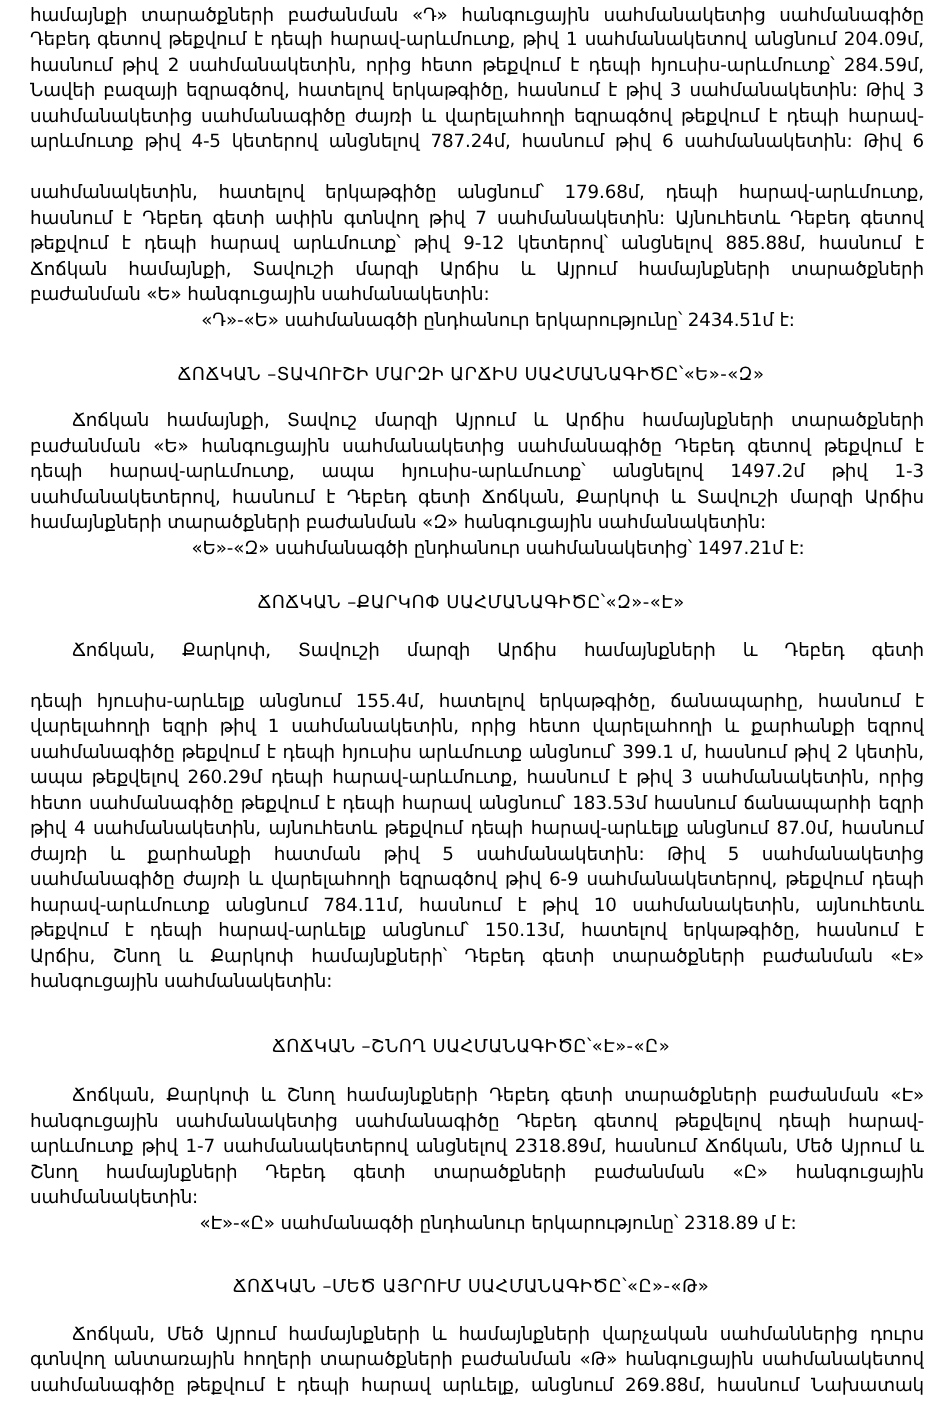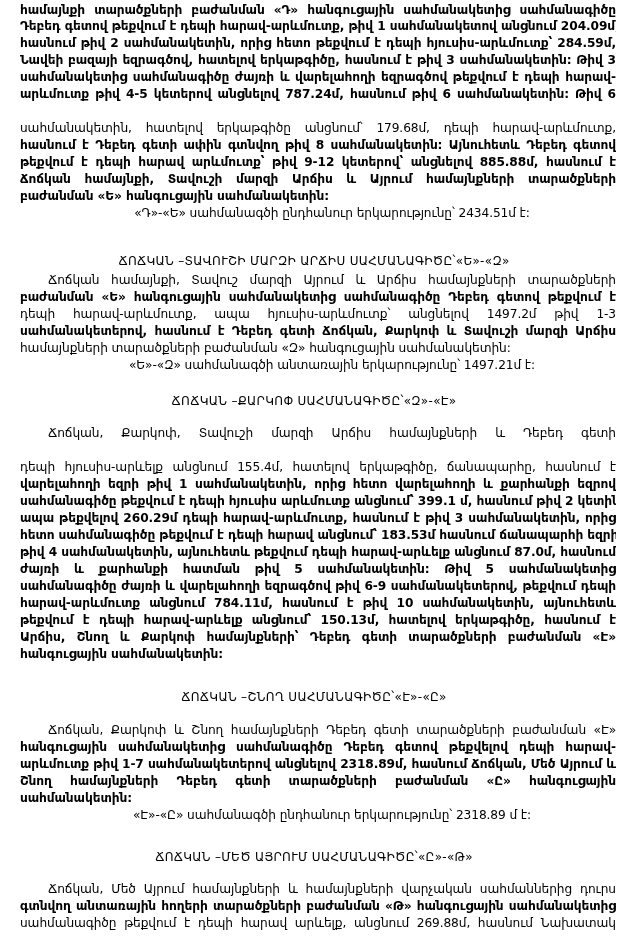--- a/index.html
+++ b/index.html
@@ -8,54 +8,54 @@
     font-family: "DejaVu Sans", "Liberation Sans", sans-serif;
     color: #000000;
   }
   .page { position: relative; width: 628px; height: 944px; }
   .line {
     position: absolute; left: 20px; width: 596px;
     font-size: 12.2px; line-height: 16px; height: 16px;
     white-space: nowrap; overflow: hidden;
     letter-spacing: -0.1px;
   }
-  .line.bold { font-weight: bold; }
+  .line.bold { font-weight: normal; }
   .line.justify { text-align: justify; text-align-last: justify; }
   .line.indent { left: 48px; width: 568px; text-align: center; }
   .heading {
     position: absolute; left: 0; width: 628px; text-align: center;
     font-size: 12px; line-height: 16px; height: 16px;
     white-space: nowrap; letter-spacing: 0.3px;
   }
 </style>
 </head>
 <body>
 
 <div class="page">
 
   <div class="line bold justify" style="top:2px">համայնքի տարածքների բաժանման «Դ» հանգուցային սահմանակետից սահմանագիծը</div>
   <div class="line bold justify" style="top:18px">Դեբեդ գետով թեքվում է դեպի հարավ-արևմուտք, թիվ 1 սահմանակետով անցնում 204.09մ,</div>
   <div class="line bold justify" style="top:35px">հասնում թիվ 2 սահմանակետին, որից հետո թեքվում է դեպի հյուսիս-արևմուտք՝ 284.59մ,</div>
   <div class="line bold justify" style="top:52px">Նավեի բազայի եզրագծով, հատելով երկաթգիծը, հասնում է թիվ 3 սահմանակետին: Թիվ 3</div>
   <div class="line bold justify" style="top:69px">սահմանակետից սահմանագիծը ժայռի և վարելահողի եզրագծով թեքվում է դեպի հարավ-</div>
   <div class="line bold justify" style="top:86px">արևմուտք թիվ 4-5 կետերով անցնելով 787.24մ, հասնում թիվ 6 սահմանակետին: Թիվ 6</div>
   <div class="line justify" style="top:120px">սահմանակետին, հատելով երկաթգիծը անցնում՝ 179.68մ, դեպի հարավ-արևմուտք,</div>
-  <div class="line bold justify" style="top:137px">հասնում է Դեբեդ գետի ափին գտնվող թիվ 8 սահմանակետին: Այնուհետև Դեբեդ գետով</div>
+  <div class="line bold justify" style="top:137px">հասնում է Դեբեդ գետի ափին գտնվող թիվ 7 սահմանակետին: Այնուհետև Դեբեդ գետով</div>
   <div class="line bold justify" style="top:154px">թեքվում է դեպի հարավ արևմուտք՝ թիվ 9-12 կետերով՝ անցնելով 885.88մ, հասնում է</div>
   <div class="line bold justify" style="top:171px">Ճոճկան համայնքի, Տավուշի մարզի Արճիս և Այրում համայնքների տարածքների</div>
   <div class="line bold" style="top:188px">բաժանման «Ե» հանգուցային սահմանակետին:</div>
   <div class="line indent" style="top:205px">«Դ»-«Ե» սահմանագծի ընդհանուր երկարությունը՝ 2434.51մ է:</div>
 
-  <div class="heading" style="top:253px">ՃՈՃԿԱՆ –ՏԱՎՈՒՇԻ ՄԱՐԶԻ ԱՐՃԻՍ ՍԱՀՄԱՆԱԳԻԾԸ՝«Ե»-«Զ»</div>
+  <div class="heading" style="top:241px">ՃՈՃԿԱՆ –ՏԱՎՈՒՇԻ ՄԱՐԶԻ ԱՐՃԻՍ ՍԱՀՄԱՆԱԳԻԾԸ՝«Ե»-«Զ»</div>
   <div class="line indent justify" style="top:272px">Ճոճկան համայնքի, Տավուշ մարզի Այրում և Արճիս համայնքների տարածքների</div>
   <div class="line bold justify" style="top:289px">բաժանման «Ե» հանգուցային սահմանակետից սահմանագիծը Դեբեդ գետով թեքվում է</div>
   <div class="line justify" style="top:306px">դեպի հարավ-արևմուտք, ապա հյուսիս-արևմուտք՝ անցնելով 1497.2մ թիվ 1-3</div>
   <div class="line bold justify" style="top:323px">սահմանակետերով, հասնում է Դեբեդ գետի Ճոճկան, Քարկոփ և Տավուշի մարզի Արճիս</div>
   <div class="line" style="top:340px">համայնքների տարածքների բաժանման «Զ» հանգուցային սահմանակետին:</div>
-  <div class="line indent" style="top:357px">«Ե»-«Զ» սահմանագծի անտառային երկարությունը՝ 1497.21մ է:</div>
+  <div class="line indent" style="top:357px">«Ե»-«Զ» սահմանագծի ընդհանուր սահմանակետից՝ 1497.21մ է:</div>
 
   <div class="heading" style="top:393px">ՃՈՃԿԱՆ –ՔԱՐԿՈՓ ՍԱՀՄԱՆԱԳԻԾԸ՝«Զ»-«Է»</div>
   <div class="line indent justify" style="top:425px">Ճոճկան, Քարկոփ, Տավուշի մարզի Արճիս համայնքների և Դեբեդ գետի</div>
   <div class="line justify" style="top:459px">դեպի հյուսիս-արևելք անցնում 155.4մ, հատելով երկաթգիծը, ճանապարհը, հասնում է</div>
   <div class="line bold justify" style="top:476px">վարելահողի եզրի թիվ 1 սահմանակետին, որից հետո վարելահողի և քարհանքի եզրով</div>
   <div class="line bold justify" style="top:493px">սահմանագիծը թեքվում է դեպի հյուսիս արևմուտք անցնում՝ 399.1 մ, հասնում թիվ 2 կետին,</div>
   <div class="line bold justify" style="top:510px">ապա թեքվելով 260.29մ դեպի հարավ-արևմուտք, հասնում է թիվ 3 սահմանակետին, որից</div>
   <div class="line bold justify" style="top:527px">հետո սահմանագիծը թեքվում է դեպի հարավ անցնում՝ 183.53մ հասնում ճանապարհի եզրի</div>
   <div class="line bold justify" style="top:544px">թիվ 4 սահմանակետին, այնուհետև թեքվում դեպի հարավ-արևելք անցնում 87.0մ, հասնում</div>
   <div class="line bold justify" style="top:561px">ժայռի և քարհանքի հատման թիվ 5 սահմանակետին: Թիվ 5 սահմանակետից</div>
@@ -68,16 +68,16 @@
   <div class="heading" style="top:689px">ՃՈՃԿԱՆ –ՇՆՈՂ ՍԱՀՄԱՆԱԳԻԾԸ՝«Է»-«Ը»</div>
   <div class="line indent justify" style="top:722px">Ճոճկան, Քարկոփ և Շնող համայնքների Դեբեդ գետի տարածքների բաժանման «Է»</div>
   <div class="line bold justify" style="top:739px">հանգուցային սահմանակետից սահմանագիծը Դեբեդ գետով թեքվելով դեպի հարավ-</div>
   <div class="line bold justify" style="top:756px">արևմուտք թիվ 1-7 սահմանակետերով անցնելով 2318.89մ, հասնում Ճոճկան, Մեծ Այրում և</div>
   <div class="line bold justify" style="top:773px">Շնող համայնքների Դեբեդ գետի տարածքների բաժանման «Ը» հանգուցային</div>
   <div class="line bold" style="top:790px">սահմանակետին:</div>
   <div class="line indent" style="top:807px">«Է»-«Ը» սահմանագծի ընդհանուր երկարությունը՝ 2318.89 մ է:</div>
 
   <div class="heading" style="top:849px">ՃՈՃԿԱՆ –ՄԵԾ ԱՅՐՈՒՄ ՍԱՀՄԱՆԱԳԻԾԸ՝«Ը»-«Թ»</div>
   <div class="line indent justify" style="top:881px">Ճոճկան, Մեծ Այրում համայնքների և համայնքների վարչական սահմաններից դուրս</div>
-  <div class="line bold justify" style="top:898px">գտնվող անտառային հողերի տարածքների բաժանման «Թ» հանգուցային սահմանակետից</div>
+  <div class="line bold justify" style="top:898px">գտնվող անտառային հողերի տարածքների բաժանման «Թ» հանգուցային սահմանակետով</div>
   <div class="line justify" style="top:915px">սահմանագիծը թեքվում է դեպի հարավ արևելք, անցնում 269.88մ, հասնում Նախատակ</div>
 
 </div>
 
 </body></html>

